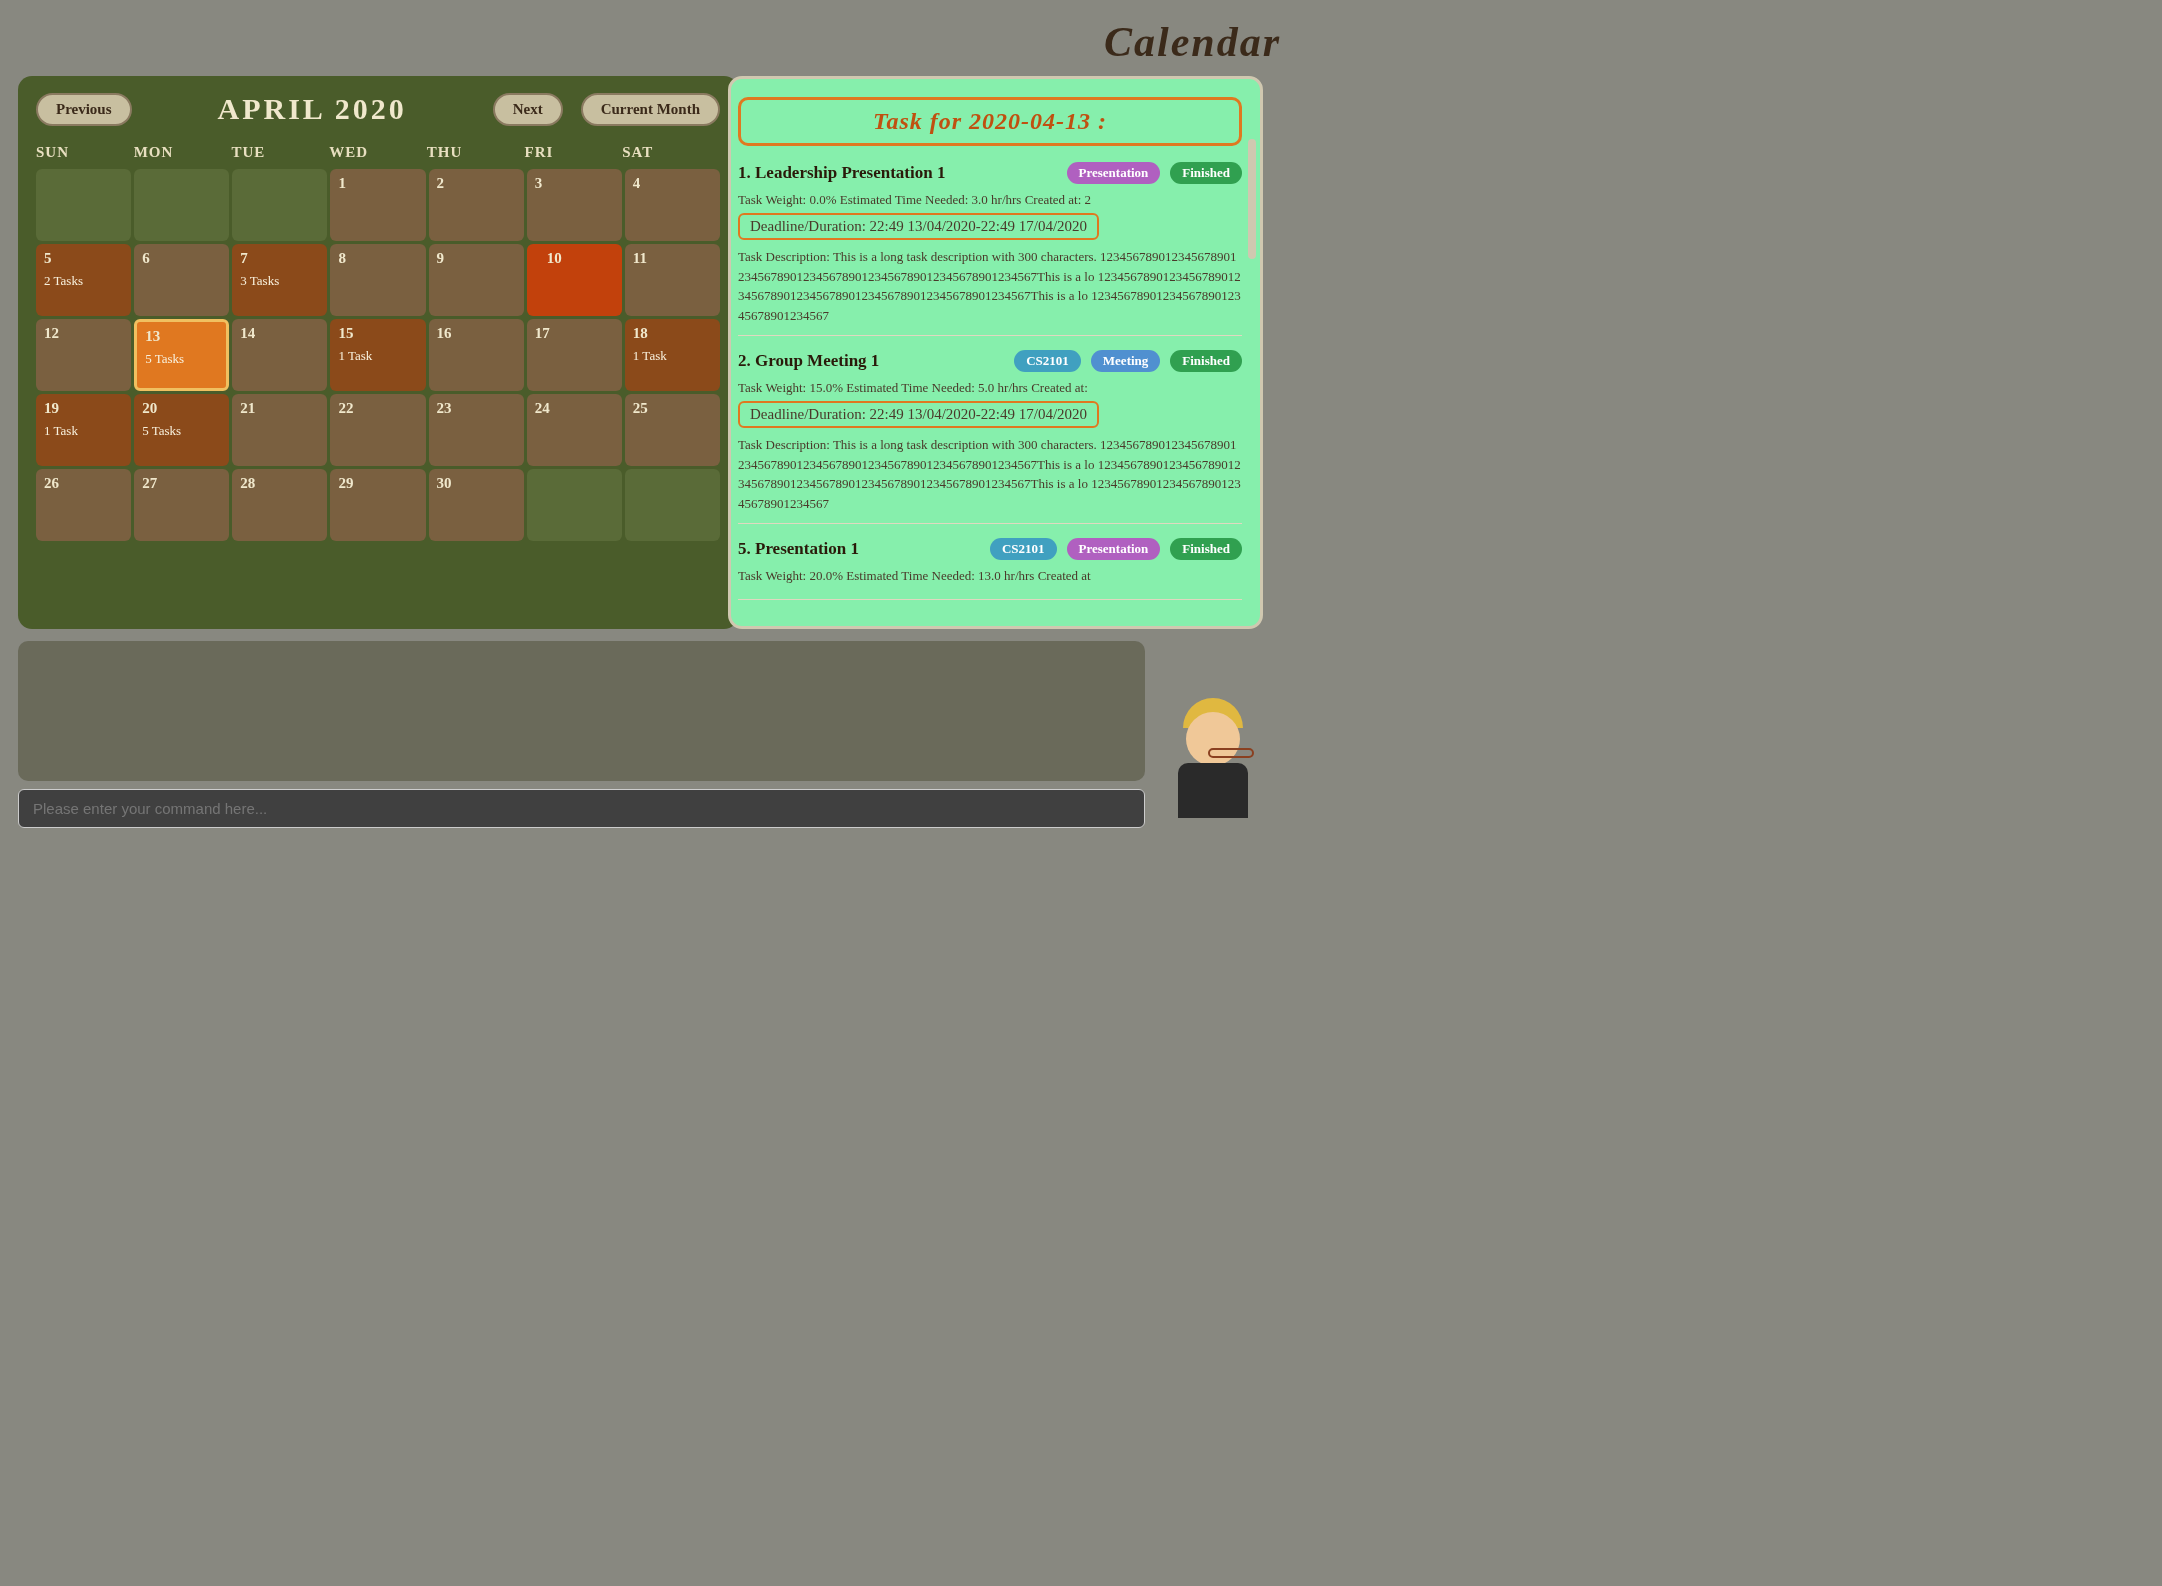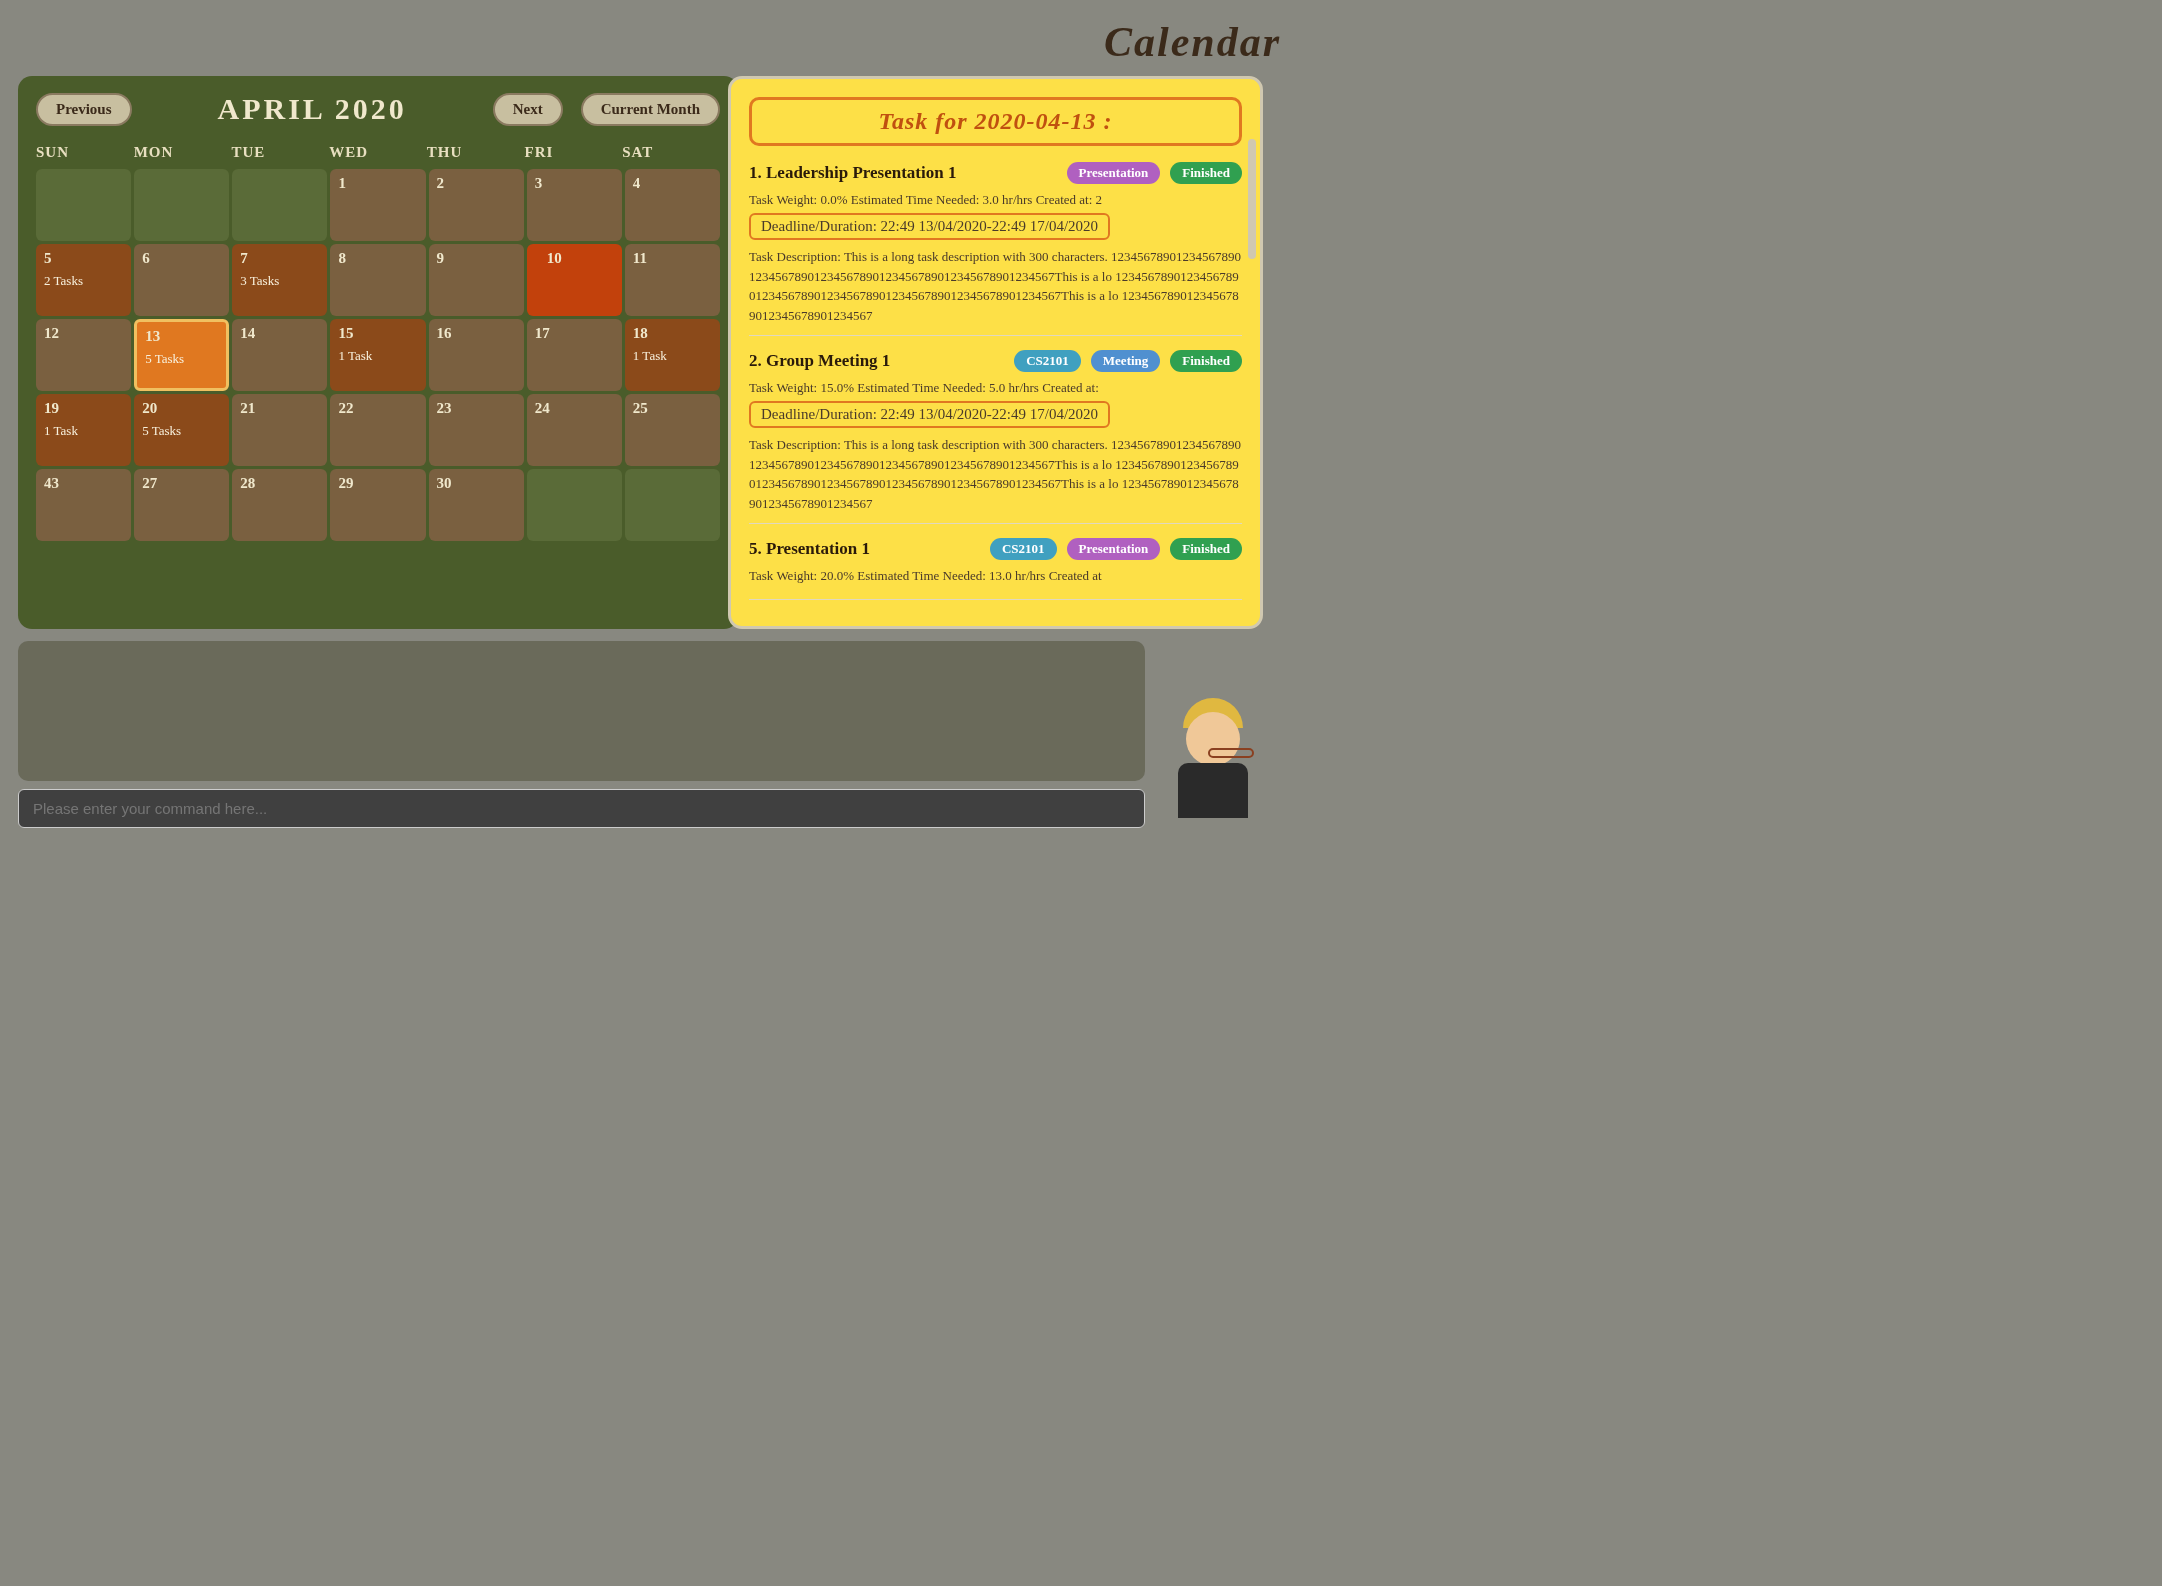--- a/index.html
+++ b/index.html
@@ -129,25 +129,25 @@
     }
     .cal-cell-tasks {
       font-size: 13px;
       font-weight: normal;
       margin-top: 6px;
       color: #f8f0dc;
     }
 
     
     .task-panel {
-      background: #fde047;
+      background: #86efac;
       border: 3px solid #d0c8b0;
       border-radius: 14px;
       margin-left: -10px;
-      padding: 18px 18px 12px 18px;
+      padding: 18px 18px 12px 7px;
       flex: 1;
       overflow-y: auto;
       max-height: 590px;
       z-index: 2;
       position: relative;
     }
 
     .task-panel-title {
       font-size: 24px;
       font-weight: 900;
@@ -420,21 +420,21 @@
           <div class="cal-cell">
             <div class="cal-cell-num">23</div>
           </div>
           <div class="cal-cell">
             <div class="cal-cell-num">24</div>
           </div>
           <div class="cal-cell">
             <div class="cal-cell-num">25</div>
           </div>
           <div class="cal-cell">
-            <div class="cal-cell-num">43</div>
+            <div class="cal-cell-num">26</div>
           </div>
           <div class="cal-cell">
             <div class="cal-cell-num">27</div>
           </div>
           <div class="cal-cell">
             <div class="cal-cell-num">28</div>
           </div>
           <div class="cal-cell">
             <div class="cal-cell-num">29</div>
           </div>

